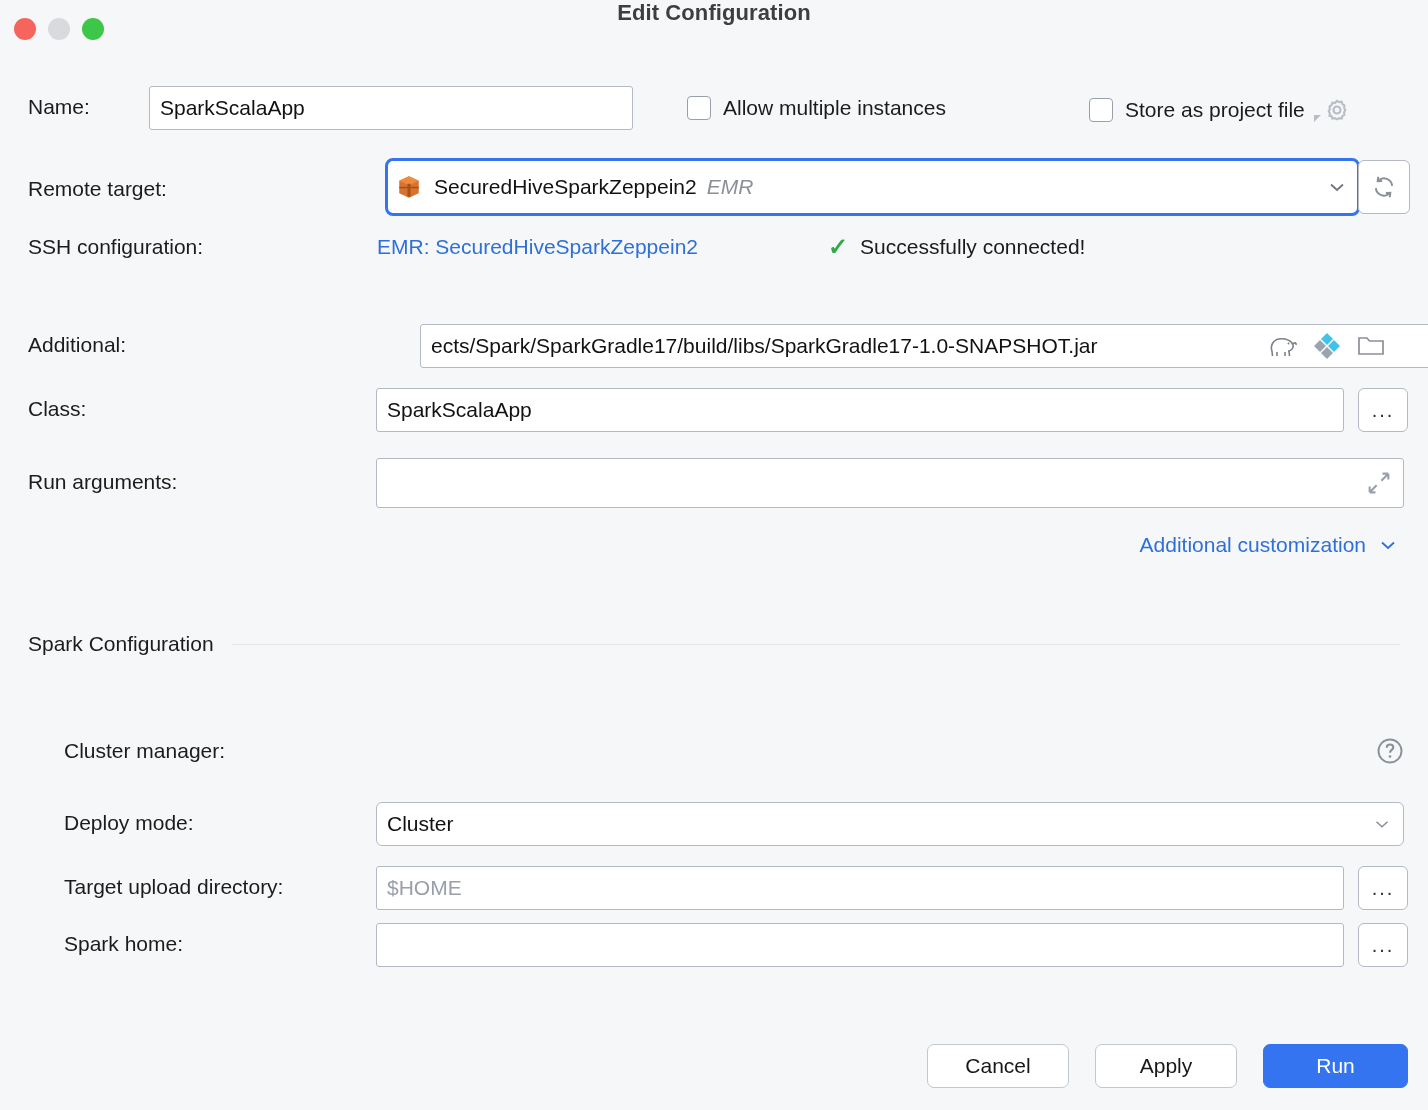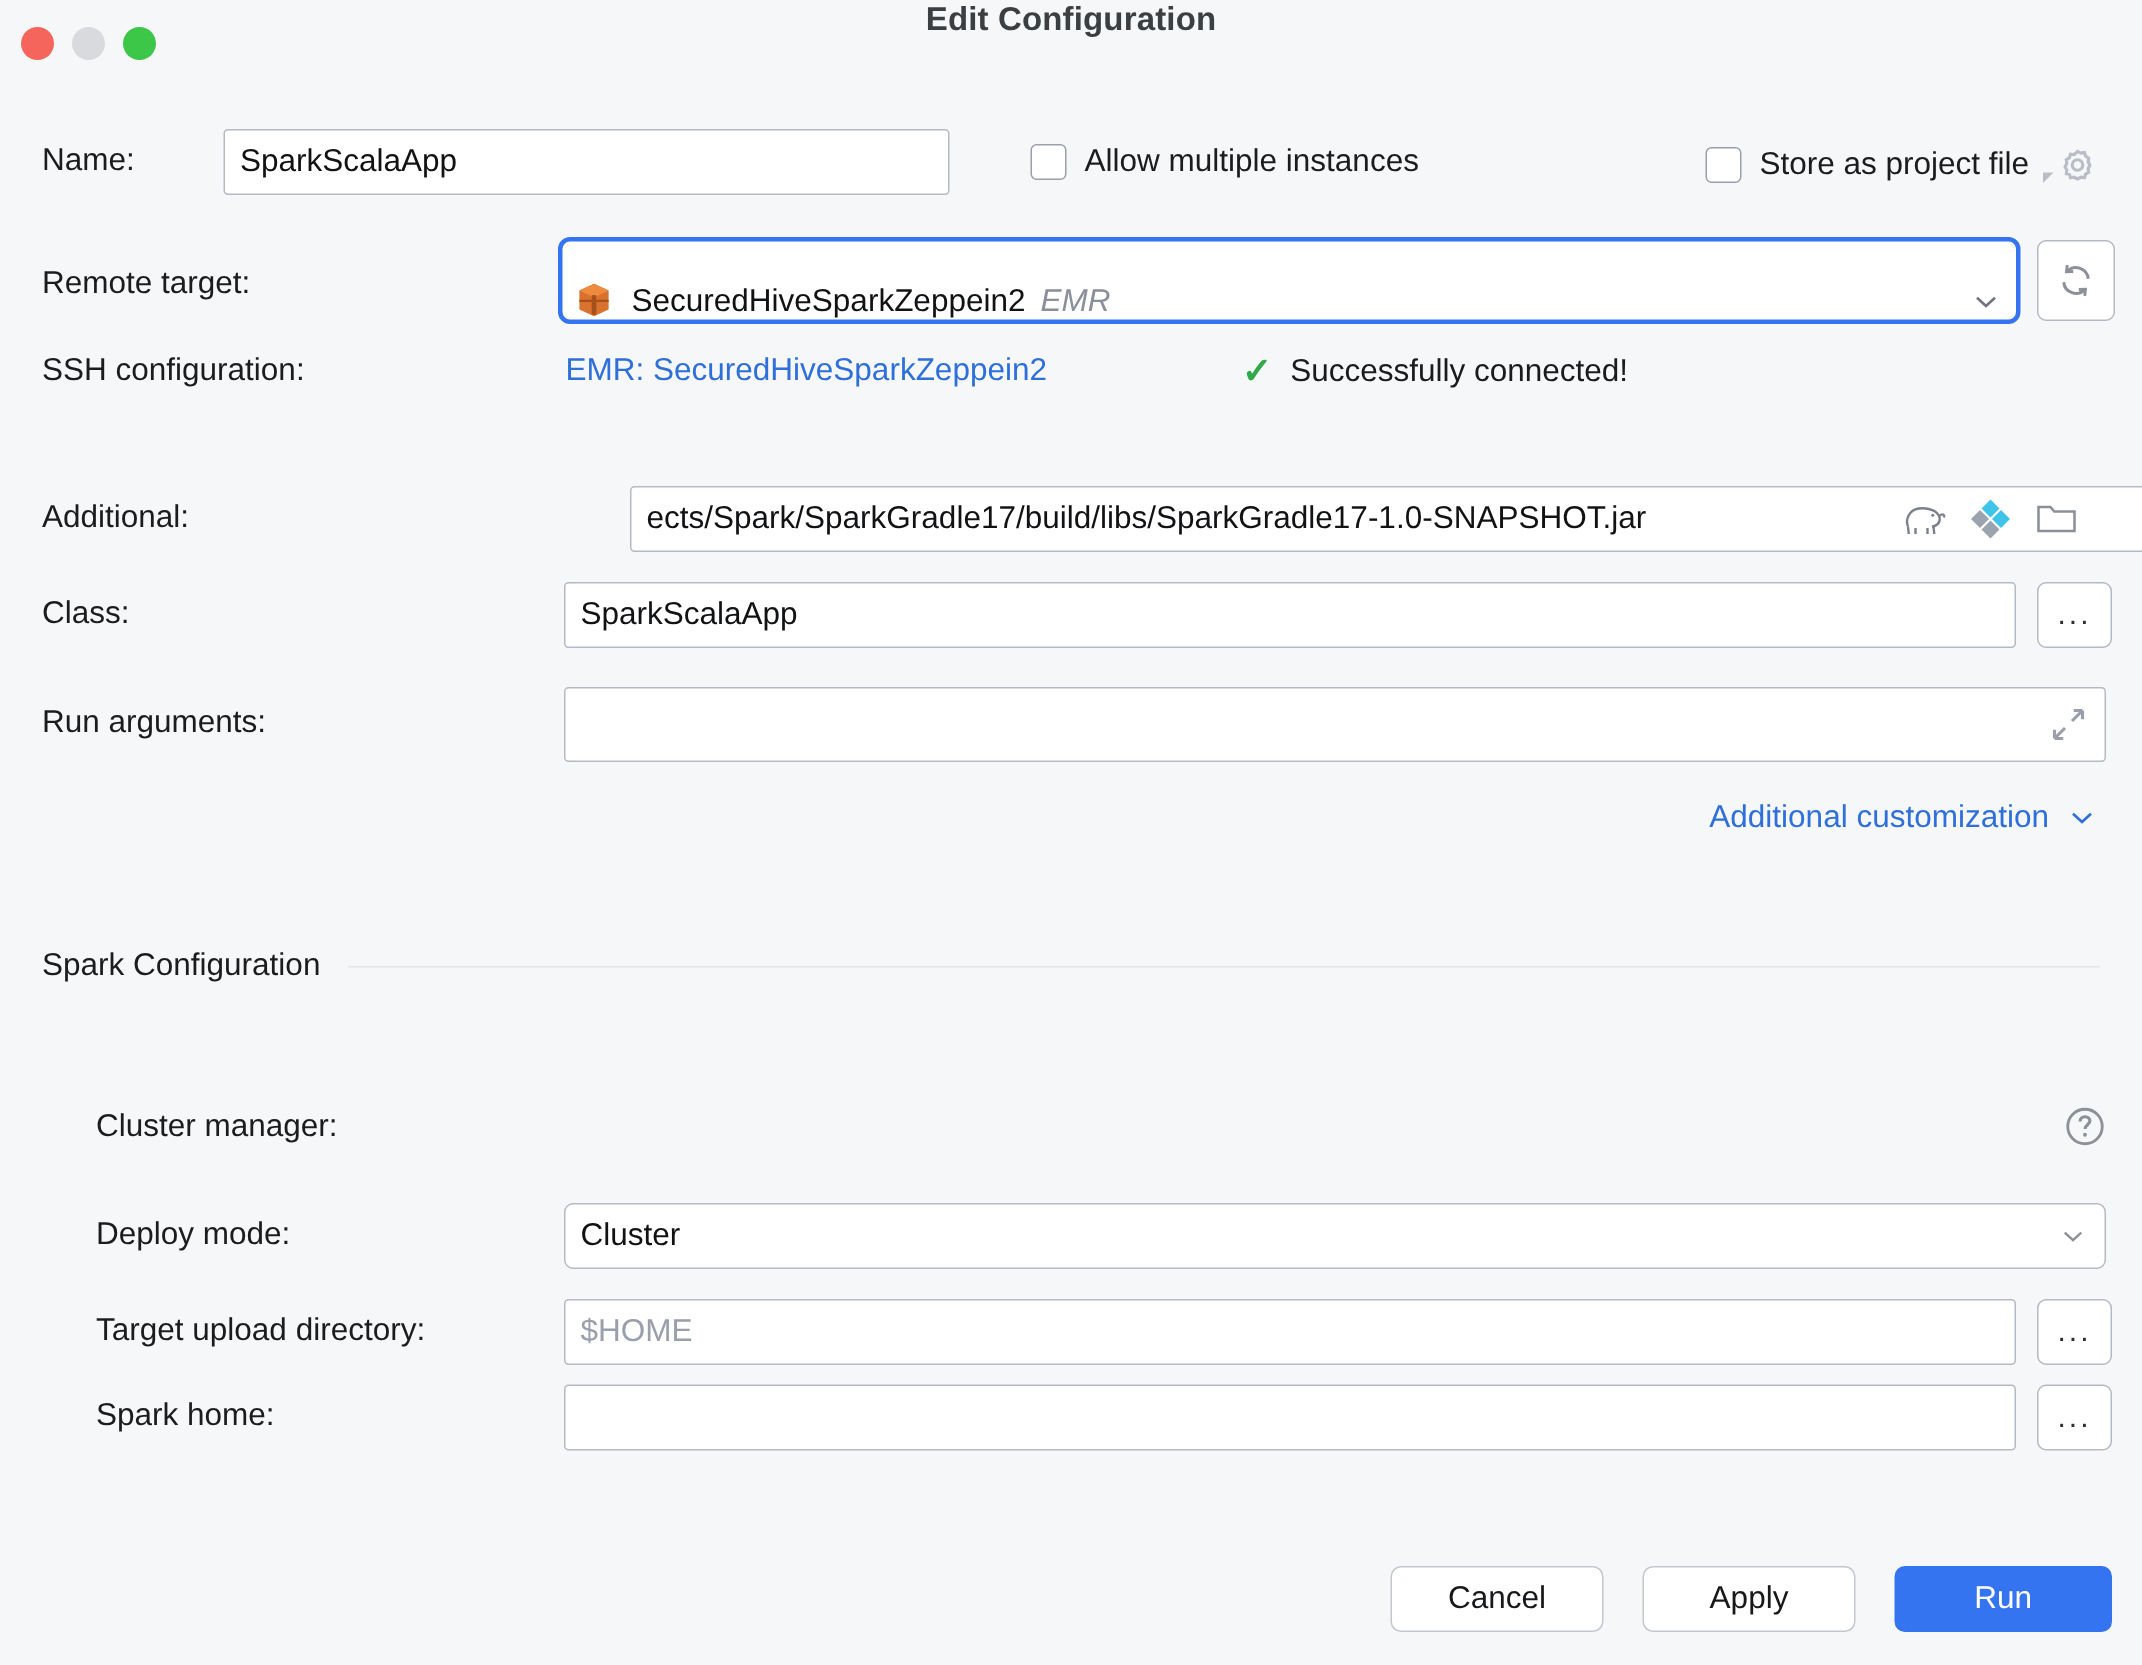--- a/index.html
+++ b/index.html
@@ -138,36 +138,36 @@
   </div>
 
   <div class="lbl" style="left:28px; top:95px;">Name:</div>
   <div class="field" style="left:149px; top:86px; width:484px; height:44px;">SparkScalaApp</div>
 
   <div class="cbrow" style="left:687px; top:96px;">
     <div class="cbox"></div>
     <div class="cbtext">Allow multiple instances</div>
   </div>
 
-  <div class="cbrow" style="left:1089px; top:96px;margin-left:48px;">
+  <div class="cbrow" style="left:1089px; top:96px;">
     <div class="cbox"></div>
     <div class="cbtext">Store as project file</div>
     <span style="margin-left:6px;">
       <svg width="28" height="28" viewBox="0 0 24 24" fill="none" stroke="#b9bdc6" stroke-width="1.8">
         <path d="M12 4.2l1.9 1 2.1-.3.6 2 1.8 1.2-.3 2.1 1 1.9-1 1.9.3 2.1-1.8 1.2-.6 2-2.1-.3-1.9 1-1.9-1-2.1.3-.6-2L5.6 17l.3-2.1-1-1.9 1-1.9L5.6 9l1.8-1.2.6-2 2.1.3z"></path>
         <circle cx="12" cy="12" r="3"></circle>
       </svg>
       <span style="position:absolute; margin-left:-9px; margin-top:-9px;
                    border-left:7px solid transparent; border-bottom:7px solid #b9bdc6;
                    width:0;height:0;display:inline-block;transform:rotate(180deg);"></span>
     </span>
   </div>
 
   <div class="lbl" style="left:28px; top:177px;">Remote target:</div>
-  <div class="combo focused" style="left:372px; top:158px; width:975px; height:58px;align-items:flex-end;">
+  <div class="combo focused" style="left:385px; top:158px; width:975px; height:58px;">
     <span style="margin-right:12px;">
       <svg width="26" height="26" viewBox="0 0 24 24">
         <path d="M12 2 L21 6.2 L21 17.8 L12 22 L3 17.8 L3 6.2 Z" fill="#d9722e"></path>
         <path d="M12 2 L21 6.2 L12 10.4 L3 6.2 Z" fill="#ef8b3c"></path>
         <rect x="10.6" y="9" width="2.8" height="12" fill="#a6511c"></rect>
         <path d="M3 12.5 L21 12.5" stroke="#a6511c" stroke-width="1.4"></path>
       </svg>
     </span>
     <span>SecuredHiveSparkZeppein2</span>
     <span class="italic-sub">EMR</span>

